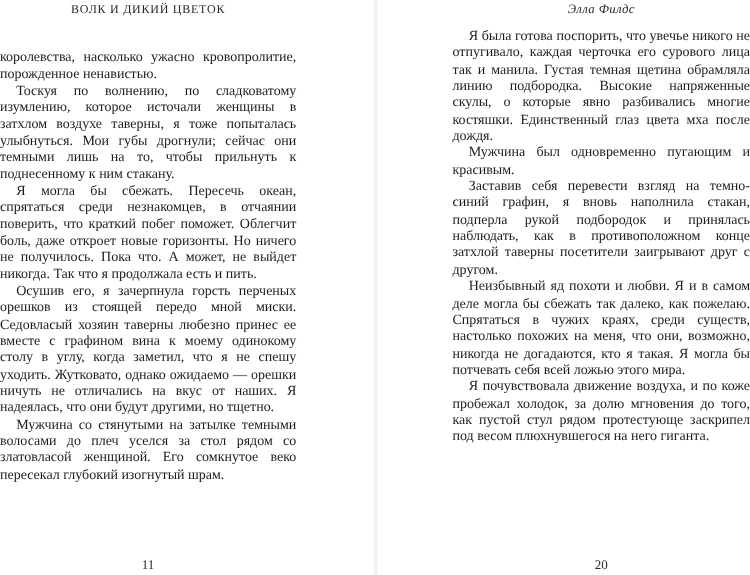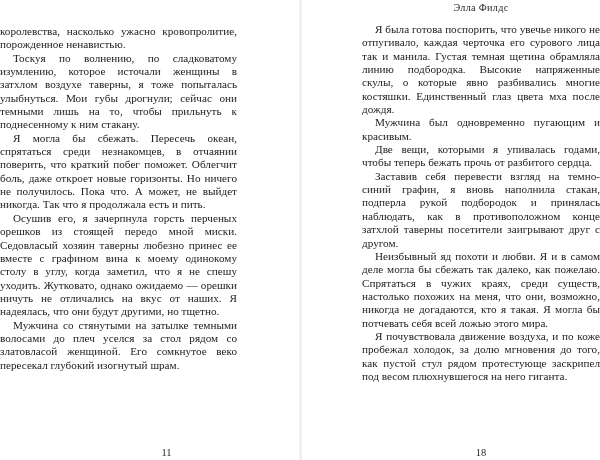--- a/index.html
+++ b/index.html
@@ -4,52 +4,52 @@
   <style>
     html, body { margin:0; padding:0; }
     body { width:600px; height:460px; background:#ffffff; position:relative; overflow:hidden;
            font-family: "Liberation Serif", "DejaVu Serif", serif; color:#1c1c1c; }
     .page { position:absolute; top:0; height:460px; }
     .page.left { left:0; width:299px; }
     .page.right { left:301px; width:299px; }
     .gutter { position:absolute; left:299px; top:0; width:3px; height:460px; background:#f1f1f1; }
     .header { position:absolute; top:2px; font-size:10.2px; text-align:center; letter-spacing:0.3px; color:#2a2a2a; }
     .left .header { left:0; width:237px; text-transform:uppercase; font-size:9.6px; letter-spacing:0.6px; }
-    .right .header { left:61px; width:238px; }
+    .right .header { left:61px; width:238px; font-style:italic; }
     .body { position:absolute; top:25px; font-size:11.2px; line-height:13.35px; text-align:justify; }
     .left .body { left:0; width:237px; }
     .right .body { left:61px; width:238px; top:23px; }
     .body p { margin:0; text-indent:13px; hyphens:manual; }
-    .body p.noindent { text-indent:0; }
+    .body p.noindent { text-indent:0;margin-top:15px; }
     .pagenum { position:absolute; top:447px; font-size:10.5px; text-align:center; color:#2a2a2a; }
-    .left .pagenum { left:0; width:237px;margin-left:48px; }
+    .left .pagenum { left:0; width:237px; }
     .right .pagenum { left:61px; width:238px; }
   </style>
 </head>
 <body>
 
 <div class="page left">
+  <div class="header">Волк и дикий цветок</div>
   <div class="body">
     <p class="noindent">королевства, насколько ужасно кровопролитие, порожденное ненавистью.</p>
     <p>Тоскуя по волнению, по сладковатому изумлению, которое источали женщины в затхлом воздухе таверны, я тоже попыталась улыбнуться. Мои губы дрогнули; сейчас они темными лишь на то, чтобы прильнуть к поднесенному к ним стакану.</p>
     <p>Я могла бы сбежать. Пересечь океан, спрятаться среди незнакомцев, в отчаянии поверить, что краткий побег поможет. Облегчит боль, даже откроет новые горизонты. Но ничего не получилось. Пока что. А может, не выйдет никогда. Так что я продолжала есть и пить.</p>
     <p>Осушив его, я зачерпнула горсть перченых орешков из стоящей передо мной миски. Седовласый хозяин таверны любезно принес ее вместе с графином вина к моему одинокому столу в углу, когда заметил, что я не спешу уходить. Жутковато, однако ожидаемо — орешки ничуть не отличались на вкус от наших. Я надеялась, что они будут другими, но тщетно.</p>
     <p>Мужчина со стянутыми на затылке темными волосами до плеч уселся за стол рядом со златовласой женщиной. Его сомкнутое веко пересекал глубокий изогнутый шрам.</p>
 
   </div>
   <div class="pagenum">11</div>
 </div>
 
 <div class="gutter"></div>
 
 <div class="page right">
   <div class="header">Элла Филдс</div>
   <div class="body">
     <p>Я была готова поспорить, что увечье никого не отпугивало, каждая черточка его сурового лица так и манила. Густая темная щетина обрамляла линию подбородка. Высокие напряженные скулы, о которые явно разбивались многие костяшки. Единственный глаз цвета мха после дождя.</p>
     <p>Мужчина был одновременно пугающим и красивым.</p>
-    <p>Две вещи, которыми я упивалась годами, чтобы теперь бежать прочь от разбитого сердца.</p>
     <p>Заставив себя перевести взгляд на темно-синий графин, я вновь наполнила стакан, подперла рукой подбородок и принялась наблюдать, как в противоположном конце затхлой таверны посетители заигрывают друг с другом.</p>
     <p>Неизбывный яд похоти и любви. Я и в самом деле могла бы сбежать так далеко, как пожелаю. Спрятаться в чужих краях, среди существ, настолько похожих на меня, что они, возможно, никогда не догадаются, кто я такая. Я могла бы потчевать себя всей ложью этого мира.</p>
     <p>Я почувствовала движение воздуха, и по коже пробежал холодок, за долю мгновения до того, как пустой стул рядом протестующе заскрипел под весом плюхнувшегося на него гиганта.</p>
 
   </div>
-  <div class="pagenum">18</div>
+  <div class="pagenum">20</div>
 </div>
 
 </body></html>

